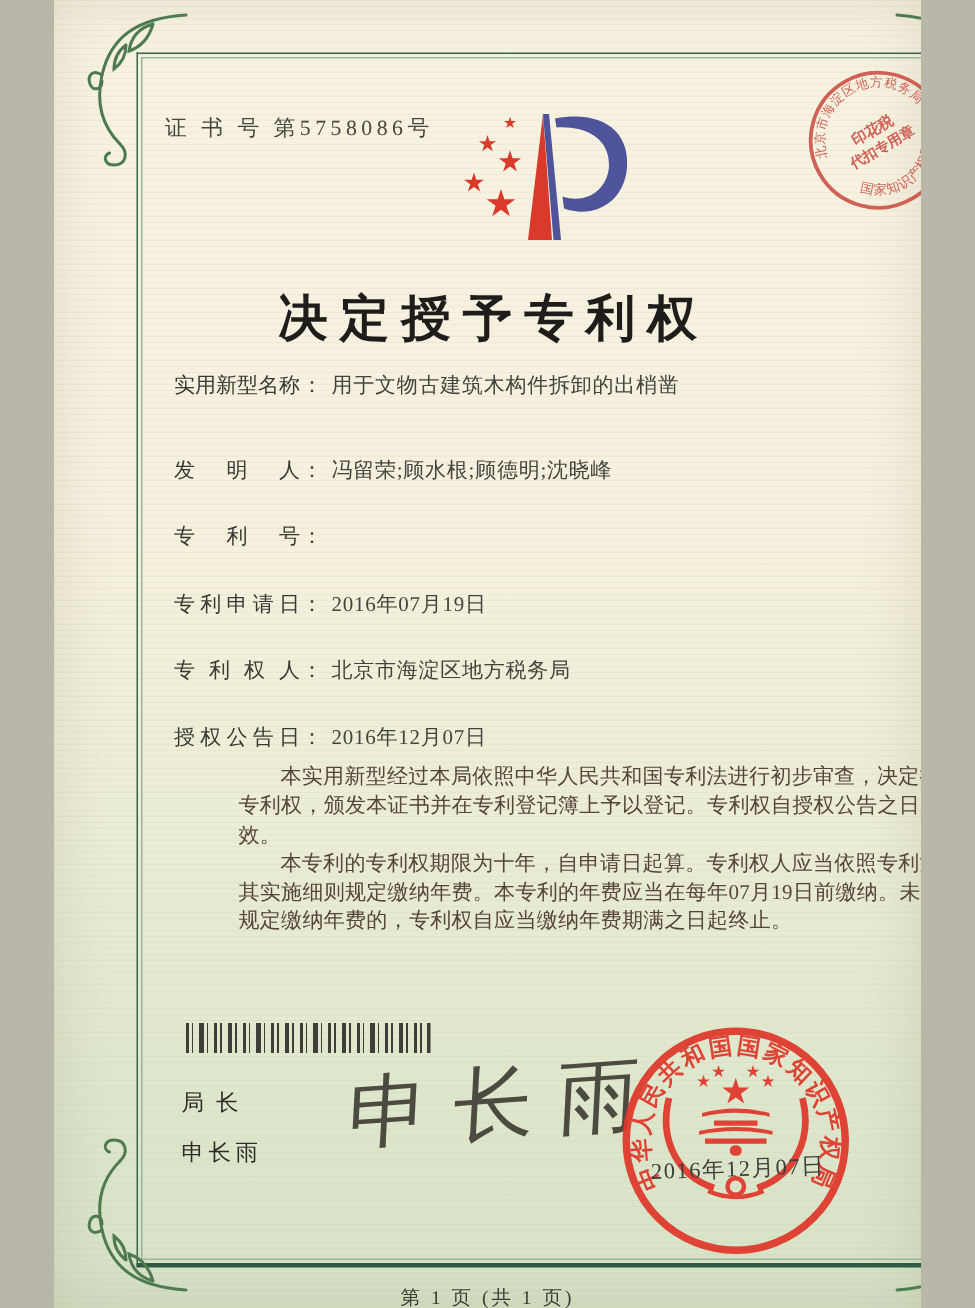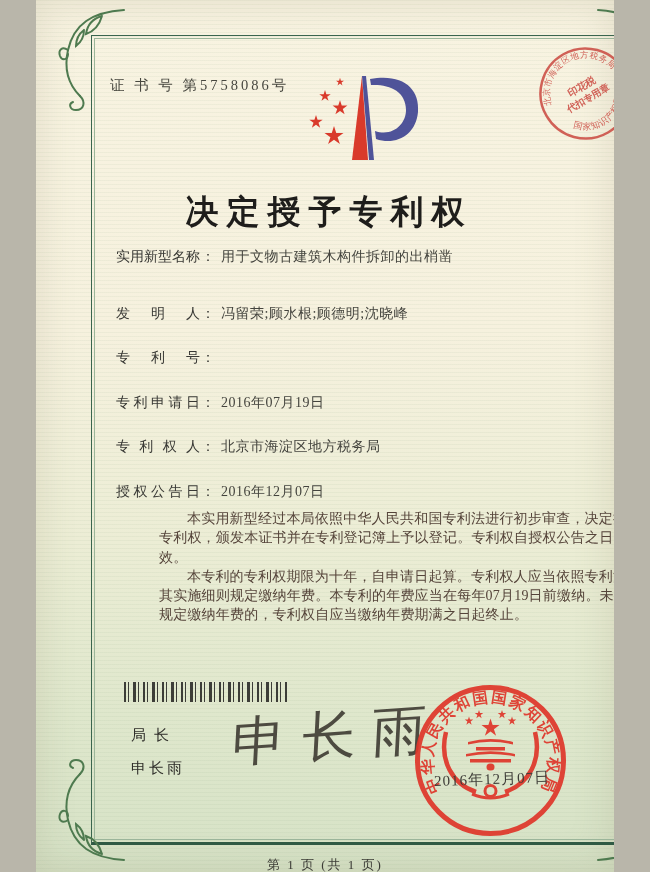--- a/index.html
+++ b/index.html
@@ -27,21 +27,21 @@
     font-weight:500;color:#383834;}
   .fcolon{margin:0 6px 0 1px;}
   .fvalue{flex:1;letter-spacing:.5px;color:#44443e;}
   .bodytext{position:absolute;left:80px;top:509px;width:492px;font-size:14px;
     line-height:19.3px;color:#55443a;margin-left:43px;}
   .bodytext p{margin:0;text-indent:2em;letter-spacing:.2px;}
   .barcode{position:absolute;left:88px;top:682px;width:163px;height:20px;opacity:.85;
     background:repeating-linear-gradient(90deg,
       #20201e 0 2px,rgba(0,0,0,0) 2px 4px,#20201e 4px 5px,rgba(0,0,0,0) 5px 9px,
       #20201e 9px 12px,rgba(0,0,0,0) 12px 14px,#20201e 14px 15px,rgba(0,0,0,0) 15px 19px);}
-  .officer{position:absolute;left:95px;top:726px;font-size:15px;color:#2e2d29;}
+  .officer{position:absolute;left:85px;top:726px;font-size:15px;color:#2e2d29;}
   .officer .role{letter-spacing:8px;margin-bottom:14px;}
   .officer .name{letter-spacing:3px;}
   .sig-script{position:absolute;left:196px;top:700px;font-size:54px;color:#3a362e;
     letter-spacing:16px;transform:rotate(-4deg) skewX(-7deg);opacity:.88;white-space:nowrap;}
   .seal{position:absolute;left:372px;top:678px;width:165px;height:165px;opacity:.93;}
   .seal-date{position:absolute;left:398px;top:770px;font-size:15px;letter-spacing:1px;
     color:#3e3d38;transform:rotate(-2deg);white-space:nowrap;}
   .stamp{position:absolute;left:492px;top:36px;width:115px;height:115px;opacity:.82;}
   .footer{position:absolute;left:0;top:856px;width:100%;text-align:center;
     font-size:13px;letter-spacing:2px;color:#3b3b35;}

